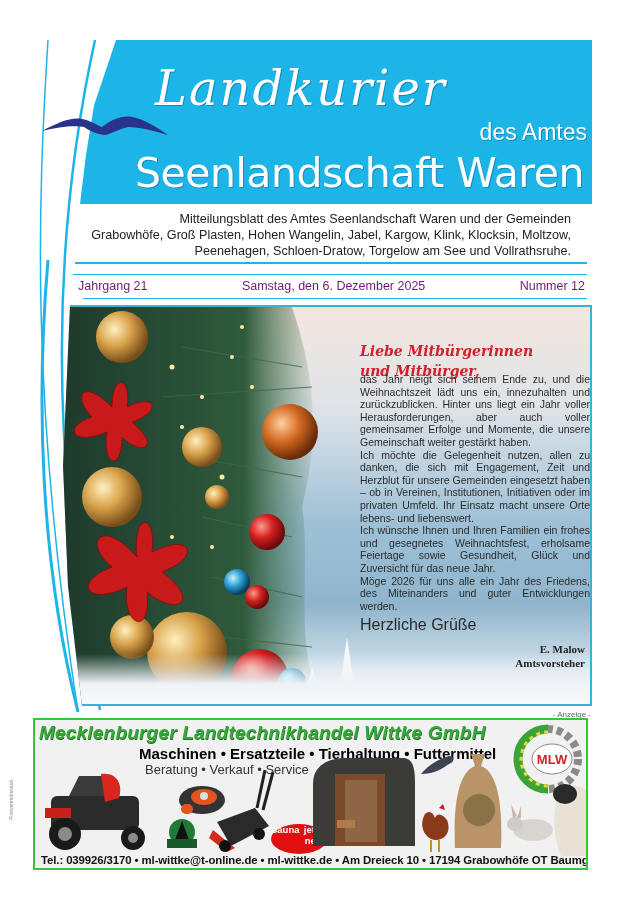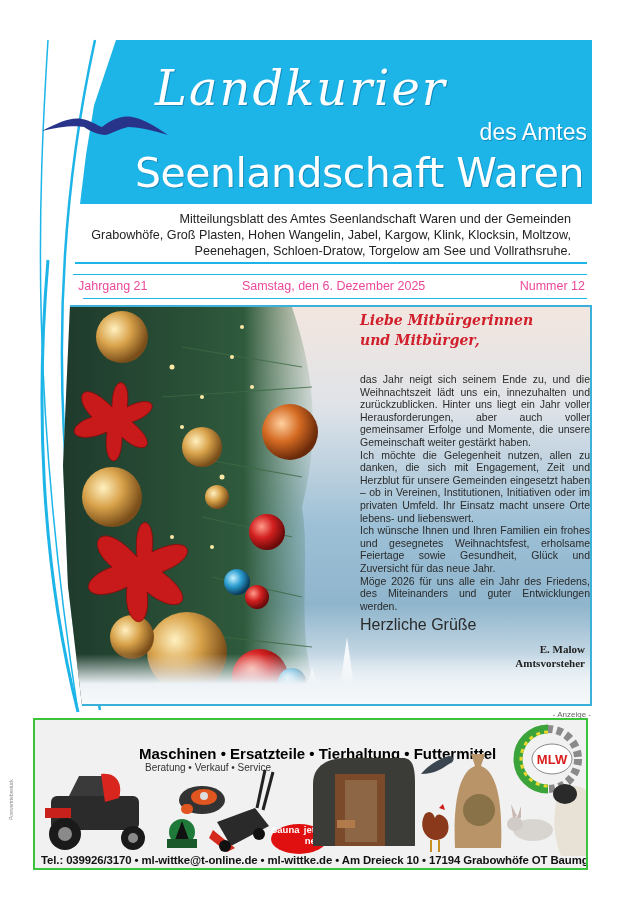--- a/index.html
+++ b/index.html
@@ -38,42 +38,42 @@
 
   .subhead {
     position: absolute; left: 74px; top: 211px; width: 497px; text-align: right;
     font-family: "Liberation Sans", sans-serif; font-size: 12.6px; line-height: 16px; color: #222;
   }
   .rule { position: absolute; background: #1db5e8; }
 
   .issue-row {
     position: absolute; left: 75px; top: 276px; width: 512px; height: 20px;
     display: flex; justify-content: space-between; align-items: center;
-    font-family: "Liberation Sans", sans-serif; font-size: 12.5px; color: #ec4899;
+    font-family: "Liberation Sans", sans-serif; font-size: 12.5px; color: #701a75;
     padding: 0 2px 0 3px;
   }
 
   
   .greet {
     position: absolute; left: 60px; top: 305px; width: 532px; height: 401px;
     border: 2px solid #3bb0d9; border-radius: 0;
     overflow: hidden;
     background: linear-gradient(180deg, #f3e6df 0%, #dfe3e8 25%, #9dc0d6 55%, #8fb5cc 75%, #d6e3ec 92%, #f4f6f8 100%);
     clip-path: polygon(10px 0, 100% 0, 100% 100%, 22px 100%, 8px 70%, 3px 40%);
   }
   .tree {
     position: absolute; left: 0; top: 0; width: 300px; height: 401px;
   }
   .letter {
     position: absolute; left: 360px; top: 330px; width: 230px;
     font-family: "Liberation Sans", sans-serif; font-size: 10.5px; line-height: 12.6px;
     color: #2a2a2a; text-align: justify;
   }
   .salutation {
-    position: absolute; left: 360px; top: 310px;
+    position: absolute; left: 360px; top: 341px;
     font-family: "DejaVu Serif", serif; font-style: italic; font-weight: bold;
     font-size: 14px; line-height: 20px; color: #d11f2b;
   }
   .letter p { margin: 0; }
   .greet-close { position: absolute; left: 360px; top: 616px; font-size: 16px; color: #2a2a2a; }
   .sig { position: absolute; right: 40px; top: 642px; text-align: right; font-size: 11px; font-weight: bold; line-height: 14px; color: #222; font-family: Liberation Serif, serif; }
 
   .anzeige { position: absolute; right: 34px; top: 710px; font-size: 8px; color: #666; }
 
   
@@ -86,21 +86,21 @@
     font-family: "Liberation Sans", sans-serif; font-weight: bold; font-style: italic;
     font-size: 19px; color: #37a83a; letter-spacing: 0.2px;
     text-shadow: 0.5px 0.5px 0 #1c6d1f;
   }
   .ad-tagline {
     position: absolute; left: 104px; top: 25px;
     font-family: "Liberation Sans", sans-serif; font-weight: bold; font-size: 15px; color: #000000;
   }
   .ad-services {
     position: absolute; left: 110px; top: 42px;
-    font-family: "Liberation Sans", sans-serif; font-size: 10px; color: #333;
+    font-family: "Liberation Sans", sans-serif; font-size: 13px; color: #333;
   }
   .ad-footer {
     position: absolute; left: 6px; top: 134px; width: 545px;
     font-family: "Liberation Sans", sans-serif; font-weight: bold; font-size: 11.4px; color: #111;
     letter-spacing: -0.1px; white-space: nowrap;
   }
   .sauna-badge {
     position: absolute; left: 236px; top: 104px; width: 56px; height: 30px;
     background: #e01010; border-radius: 50%;
     color: #fff; font-weight: bold; font-size: 9.5px; line-height: 11px; text-align: center;
@@ -231,20 +231,21 @@
   <p>Möge 2026 für uns alle ein Jahr des Friedens, des Miteinanders und guter Entwicklungen werden.</p>
 </div>
 <div class="greet-close">Herzliche Grüße</div>
 <div class="sig">
   <div>E. Malow</div>
   <div>Amtsvorsteher</div>
 </div>
 
 <div class="anzeige">- Anzeige -</div>
 <div class="ad">
+  <div class="ad-title">Mecklenburger Landtechnikhandel Wittke GmbH</div>
   <div class="ad-tagline">Maschinen • Ersatzteile • Tierhaltung • Futtermittel</div>
   <div class="ad-services">Beratung • Verkauf • Service</div>
 
   <svg class="abs" style="left:4px; top:48px;" width="120" height="86" viewBox="0 0 120 86">
     <rect x="12" y="28" width="88" height="34" rx="6" fill="#2b2b2b"></rect>
     <path d="M30 28 L40 8 L64 8 L70 28 Z" fill="#3a3a3a"></path>
     <path d="M62 6 C 78 4, 84 16, 80 30 L 66 34 Z" fill="#d8261e"></path>
     <rect x="6" y="40" width="26" height="10" fill="#c8201a"></rect>
     <circle cx="26" cy="66" r="16" fill="#1a1a1a"></circle>
       <circle cx="26" cy="66" r="7" fill="#8a8a8a"></circle>

